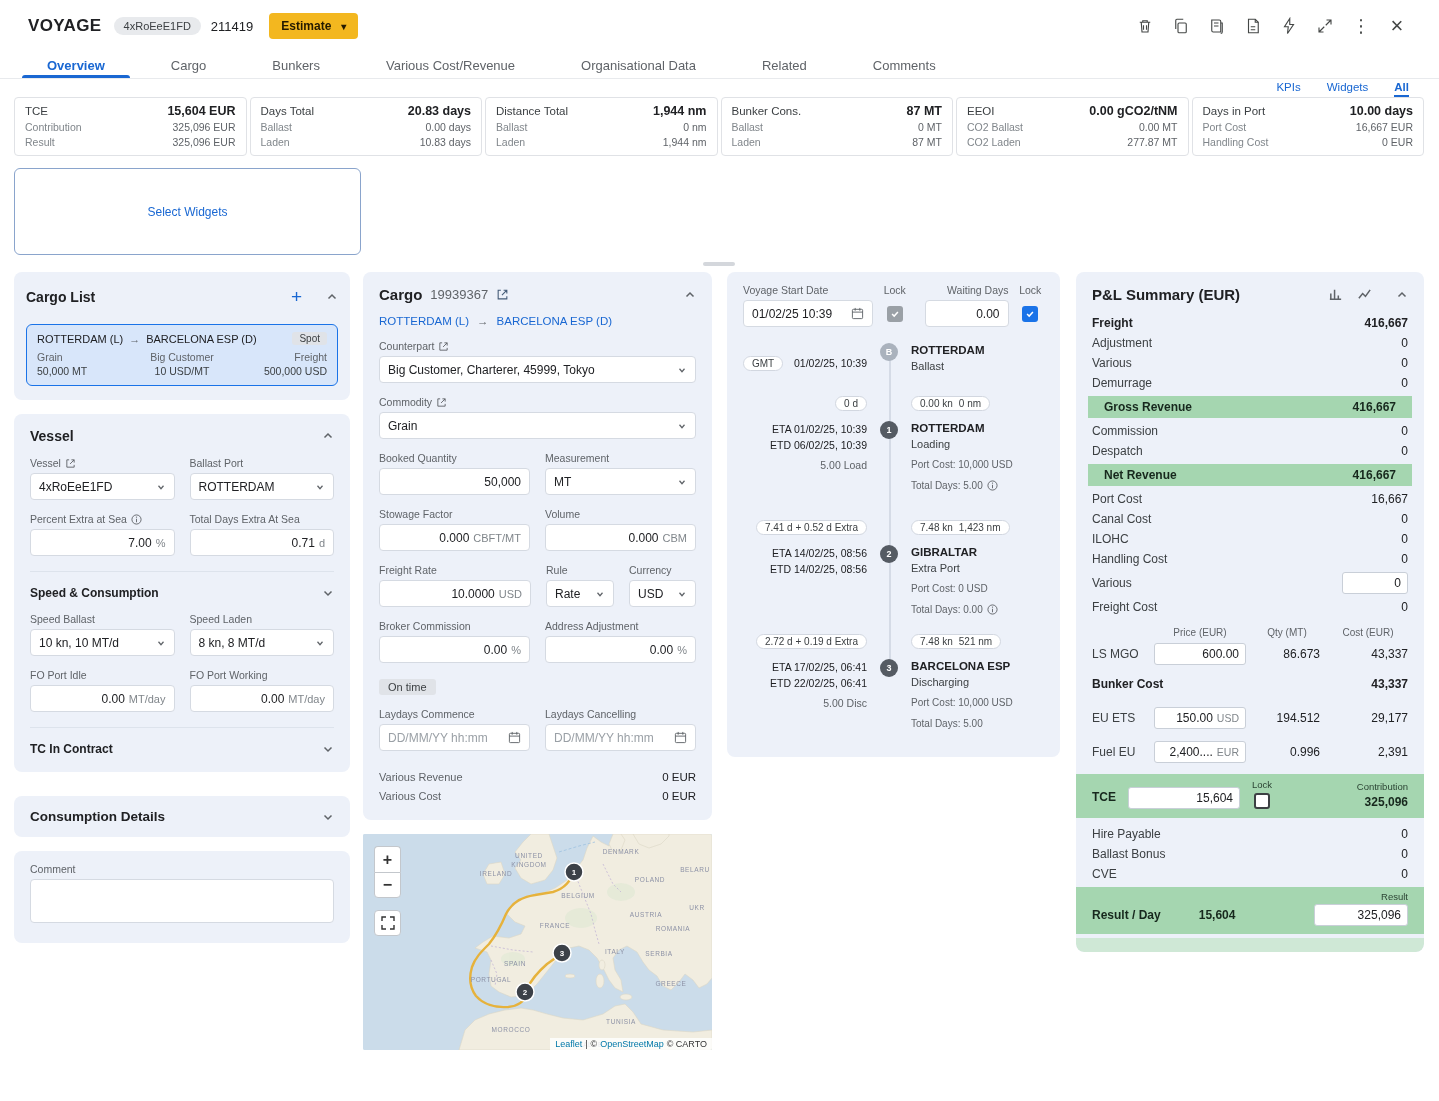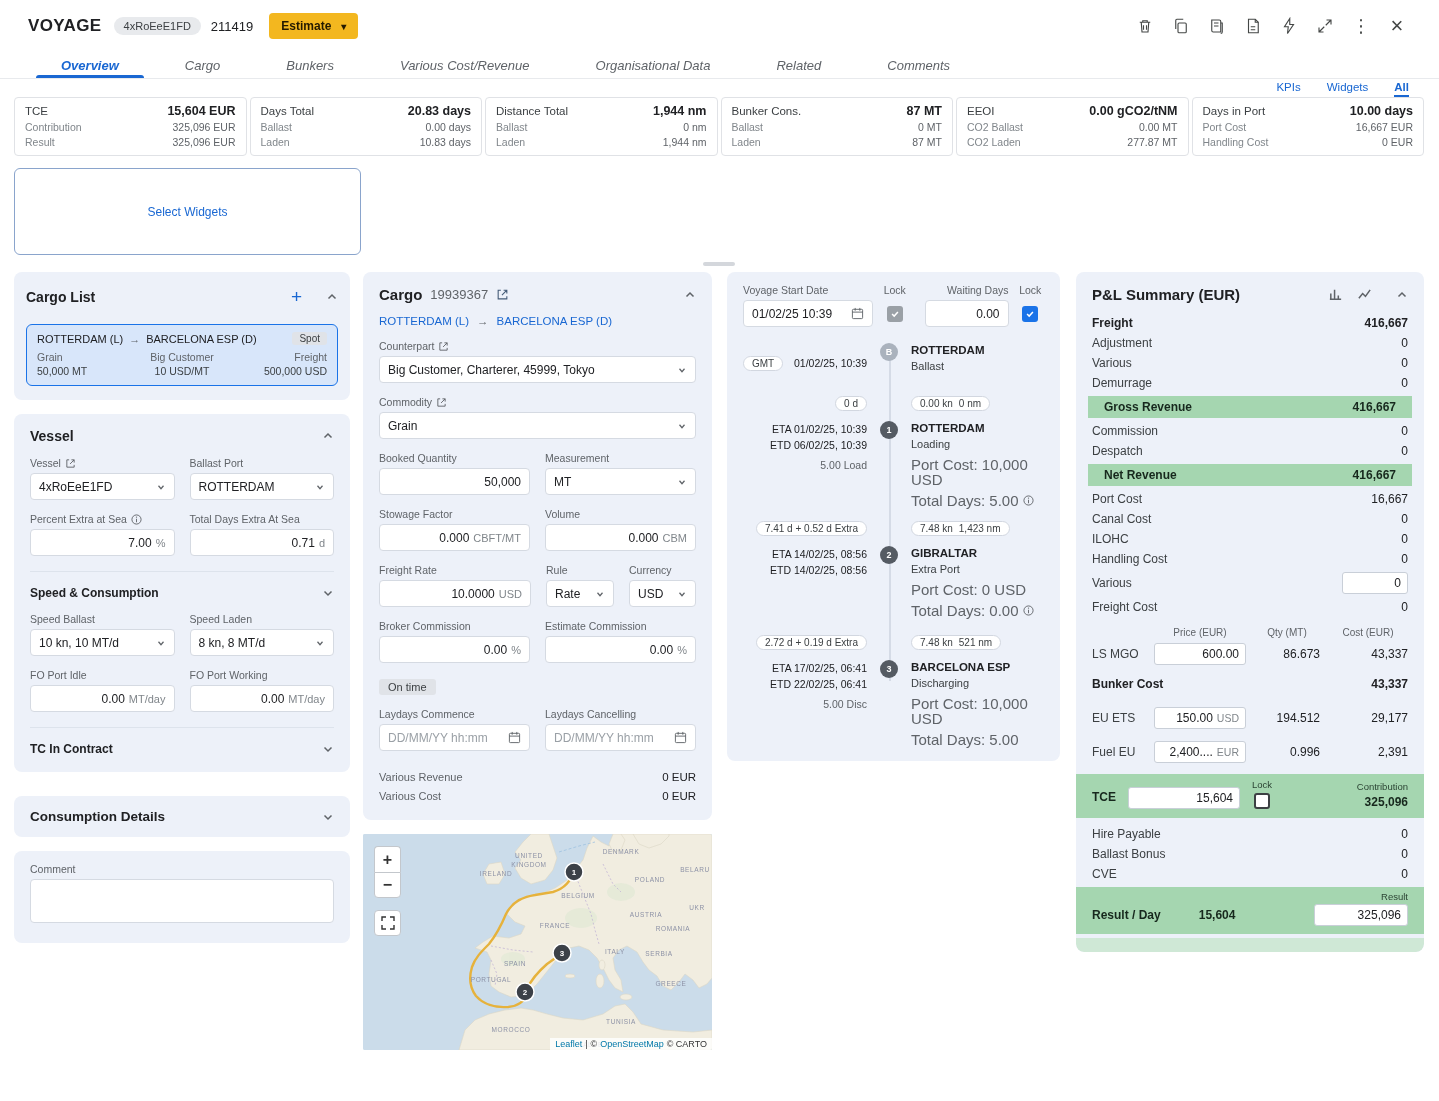--- a/index.html
+++ b/index.html
@@ -12,21 +12,21 @@
   .pill-chip { background:#e8eaed; border-radius:12px; padding:3px 10px; font-size:11px; color:#3c4043; margin-left:12px; }
   .voyage-no { margin-left:10px; font-size:13px; color:#202124; }
   .estimate-btn { margin-left:16px; background:#f3b71f; border:none; border-radius:4px; padding:6px 12px; font-size:12px; font-weight:700; color:#241a00; display:flex; align-items:center; gap:10px; cursor:pointer; font-family:inherit; }
   .estimate-btn .caret { font-size:10px; }
   .header-icons { margin-left:auto; display:flex; gap:8px; align-items:center; }
   .icon-btn { width:28px; height:28px; display:flex; align-items:center; justify-content:center; color:#444746; background:none; border:none; cursor:pointer; font-size:16px; }
   .icon-btn svg { stroke:#444746; fill:none; stroke-width:1.5; }
   .icon-btn.txt { font-size:18px; color:#444746; }
 
   
-  .nav-tabs { position:absolute; top:52px; left:0; right:0; height:27px; display:flex; padding-left:28px; border-bottom:1px solid #e8eaed;font-style:italic; }
+  .nav-tabs { position:absolute; top:52px; left:0; right:0; height:27px; display:flex; padding-left:14px; border-bottom:1px solid #e8eaed; }
   .tab { padding:0 33px; font-size:13px; color:#5f6368; display:flex; align-items:center; cursor:pointer; position:relative; white-space:nowrap; }
   .tab.active { color:#1967d2; font-weight:600; }
   .tab.active::after { content:""; position:absolute; left:8px; right:8px; bottom:0; height:3px; background:#1967d2; border-radius:3px 3px 0 0; }
 
   .view-toggles { position:absolute; top:81px; right:30px; display:flex; gap:26px; font-size:11.5px; }
   .vt { color:#1967d2; cursor:pointer; padding-bottom:2px; }
   .vt.active { font-weight:700; border-bottom:2px solid #1967d2; }
 
   
   .kpi-row { position:absolute; top:97px; left:14px; width:1410px; display:flex; gap:3px; }
@@ -122,21 +122,21 @@
   .cb.on-gray { background:#9aa0a6; }
   .tl { position:relative; margin-top:16px; }
   .tl-line { position:absolute; left:146px; top:16px; bottom:66px; width:2px; background:#d5dbe6; }
   .tl-row { display:grid; grid-template-columns:124px 44px 1fr; position:relative; }
   .node { width:18px; height:18px; border-radius:50%; background:#555b63; color:#fff; font-size:9px; font-weight:700; display:flex; align-items:center; justify-content:center; margin:0 auto; }
   .node.start { background:#aab2bd; }
   .tl-dates { text-align:right; font-size:10.5px; color:#202124; line-height:16px; }
   .tl-note { font-size:10.5px; color:#5f6368; margin-top:6px; }
   .tl-port { font-size:11.5px; font-weight:700; color:#202124; line-height:15px; }
   .tl-act { font-size:11px; color:#3c4043; margin-top:2px; }
-  .tl-meta { font-size:15px; color:#5f6368; margin-top:6px; line-height:15px; display:flex; align-items:center; gap:4px; }
+  .tl-meta { font-size:10px; color:#5f6368; margin-top:6px; line-height:15px; display:flex; align-items:center; gap:4px; }
   .tl-meta.first { margin-top:7px; }
   .chip-sm { display:inline-flex; gap:6px; border:1px solid #d2d7e0; background:#fff; border-radius:9px; padding:1px 8px; font-size:10px; color:#3c4043; white-space:nowrap; }
   .tl-leg { margin:10px 0; align-items:center; }
   .tl-leg .left { text-align:right; }
   .tl-stop { margin-bottom:8px; }
   .gmt-row .c1 { display:flex; justify-content:space-between; align-items:center; }
 
   
   .pnl-panel { padding:14px 0 0; overflow:hidden; }
   .pnl-head { display:flex; align-items:center; padding:0 16px 10px; gap:14px; }
@@ -637,21 +637,21 @@
           <div class="flabel">
               <span>Broker Commission</span>
             </div>
           <div class="control num">
               <span class="val">0.00</span>
               <span class="unit">%</span>
             </div>
         </div>
         <div>
           <div class="flabel">
-              <span>Estimate Commission</span>
+              <span>Address Adjustment</span>
             </div>
           <div class="control num">
               <span class="val">0.00</span>
               <span class="unit">%</span>
             </div>
         </div>
       </div>
 
       <span class="ontime-chip">On time</span>
 

